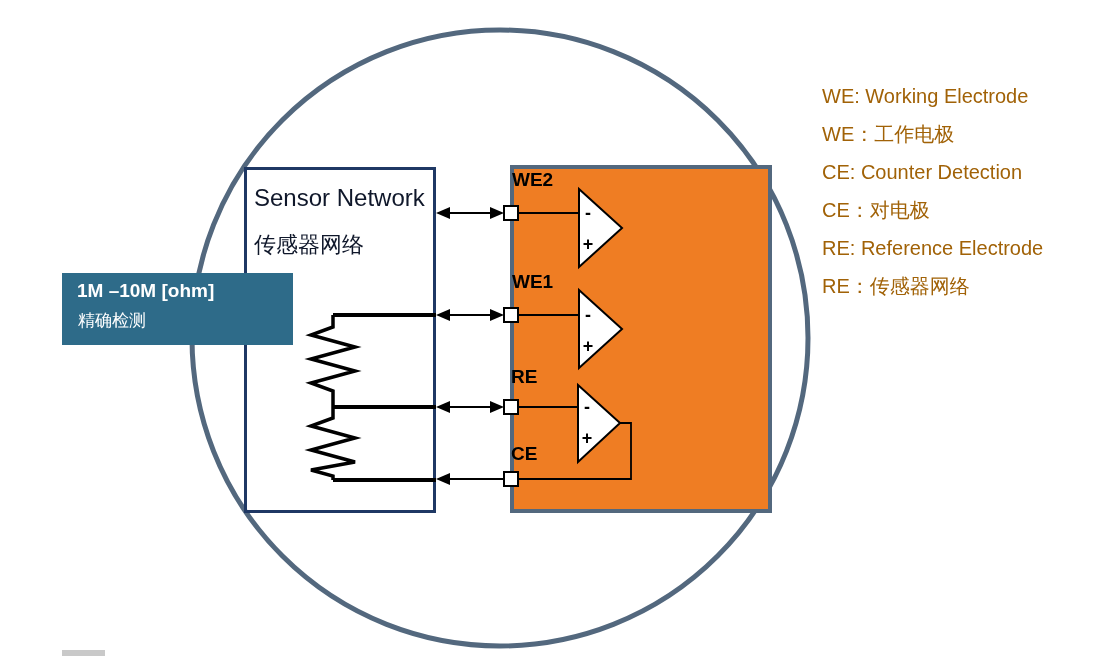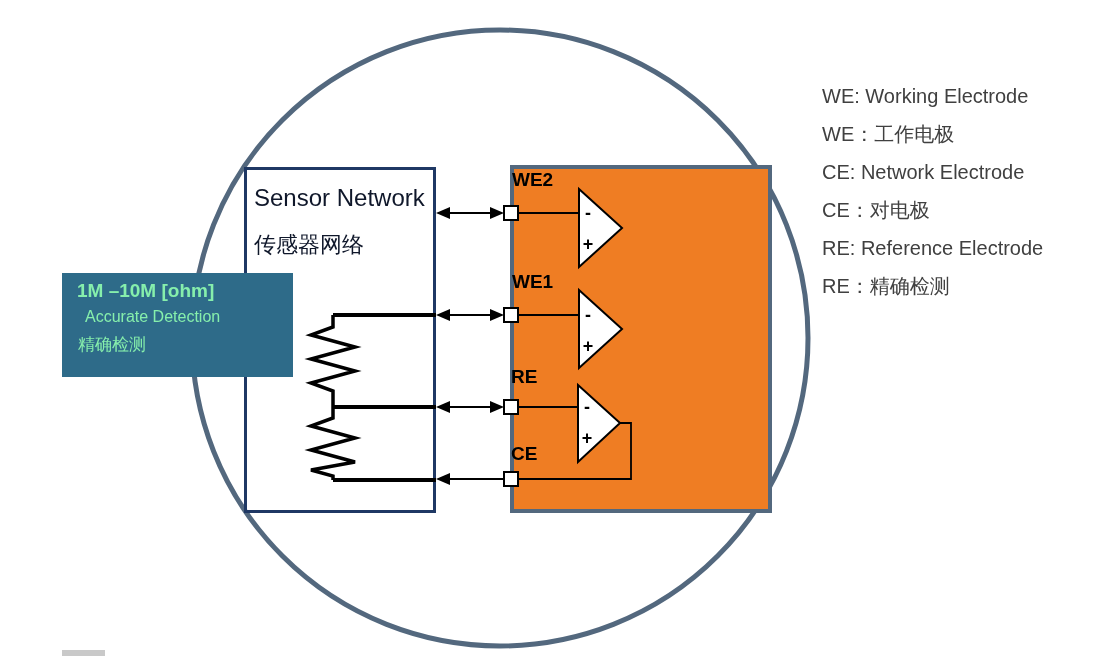--- a/index.html
+++ b/index.html
@@ -49,23 +49,23 @@
     font-size: 22px;
     margin: 18px 0 0 0;
     white-space: nowrap;
     font-family: Liberation Serif, serif;
   }
   .callout {
     position: absolute;
     left: 62px;
     top: 273px;
     width: 231px;
-    height: 104px;
+    height: 72px;
     background: #2E6B89;
-    color: #86efac;
+    color: #ffffff;
     box-sizing: border-box;
     padding: 7px 0 0 15px;
   }
   .callout .line1 {
     font-size: 19px;
     font-weight: bold;
     margin: 0;
     white-space: nowrap;
   }
   .callout .line2 {
@@ -75,21 +75,21 @@
   }
   .callout .line3 {
     font-size: 17px;
     margin: 7px 0 16px 1px;
     white-space: nowrap;
   }
   .legend {
     position: absolute;
     left: 822px;
     top: 77px;
-    color: #404040;
+    color: #a16207;
   }
   .legend .legend-item {
     font-size: 20px;
     line-height: 38px;
     margin: 0;
     white-space: nowrap;
   }
   .footer-mark {
     position: absolute;
     left: 62px;
@@ -182,28 +182,27 @@
     </g>
   </svg>
 
   <div class="sensor-text">
     <p class="en">Sensor Network</p>
     <p class="cn">传感器网络</p>
   </div>
 
   <div class="callout">
     <p class="line1">1M –10M [ohm]</p>
-    <p class="line2">Accurate Detection</p>
     <p class="line3">精确检测</p>
   </div>
 
   <div class="legend">
     <p class="legend-item">WE: Working Electrode</p>
     <p class="legend-item">WE：工作电极</p>
-    <p class="legend-item">CE: Network Electrode</p>
+    <p class="legend-item">CE: Counter Detection</p>
     <p class="legend-item">CE：对电极</p>
     <p class="legend-item">RE: Reference Electrode</p>
-    <p class="legend-item">RE：精确检测</p>
+    <p class="legend-item">RE：传感器网络</p>
   </div>
 
   <div class="footer-mark"></div>
 
 </div>
 
 </body></html>

